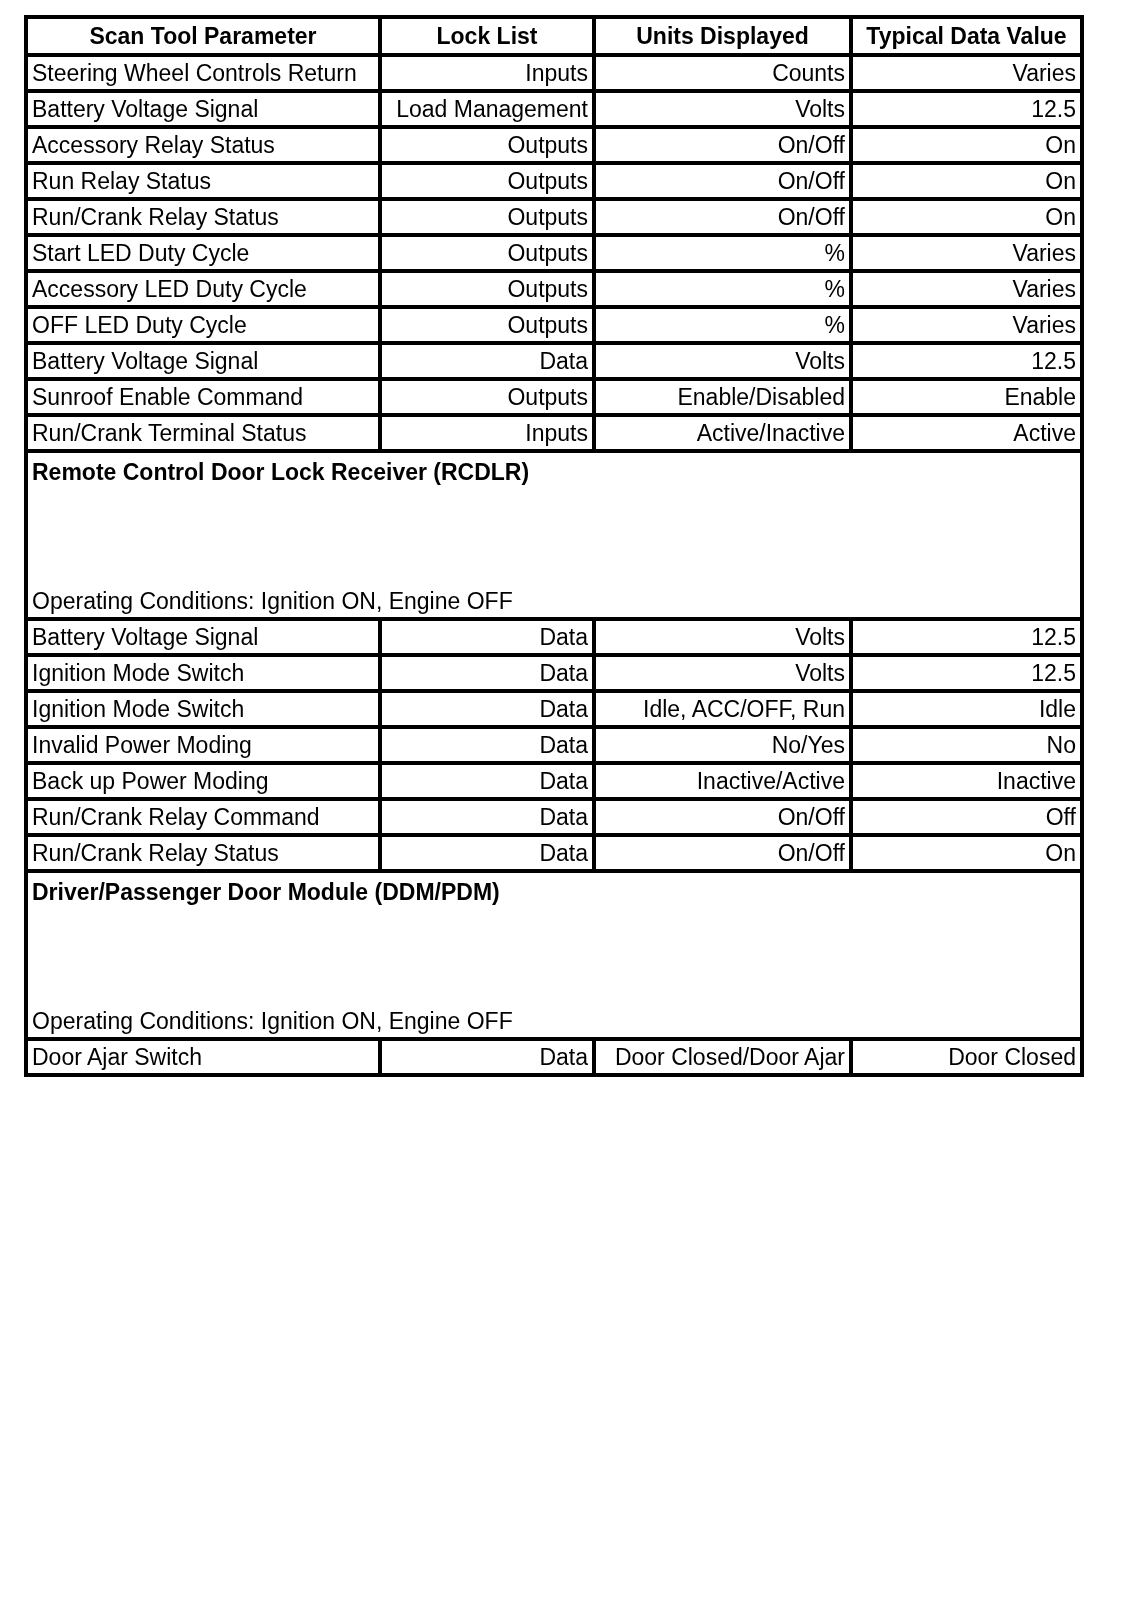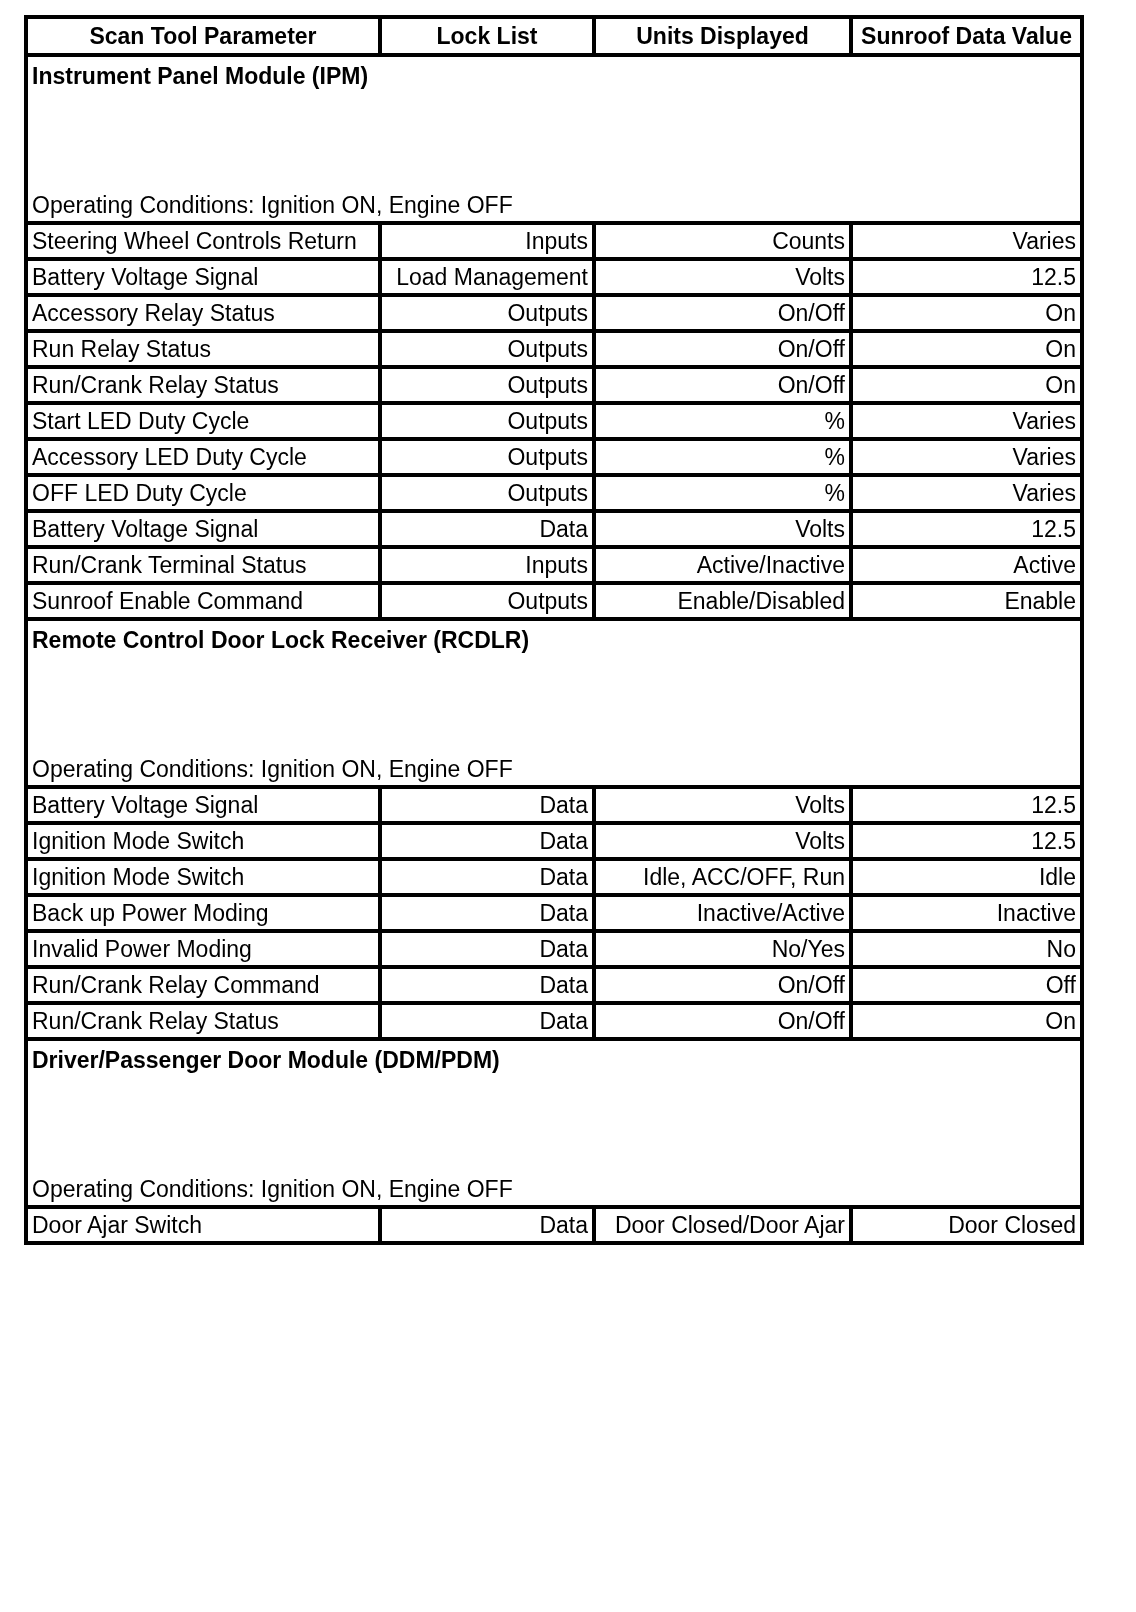--- a/index.html
+++ b/index.html
@@ -38,30 +38,24 @@
       <col class="c1">
       <col class="c2">
       <col class="c3">
       <col class="c4">
     </colgroup>
   <thead>
     <tr>
       <th>Scan Tool Parameter</th>
       <th>Lock List</th>
       <th>Units Displayed</th>
-      <th>Sunroof Data Value</th>
+      <th>Typical Data Value</th>
     </tr>
   </thead>
   <tbody id="tbody">
-      <tr class="section">
-        <td colspan="4">
-          <span class="sec-title">Instrument Panel Module (IPM)</span>
-          <span class="sec-cond">Operating Conditions: Ignition ON, Engine OFF</span>
-        </td>
-      </tr>
       <tr class="data">
         <td>Steering Wheel Controls Return</td>
         <td class="c">Inputs</td>
         <td class="c">Counts</td>
         <td class="c">Varies</td>
       </tr>
       <tr class="data">
         <td>Battery Voltage Signal</td>
         <td class="c">Load Management</td>
         <td class="c">Volts</td>
@@ -103,30 +97,30 @@
         <td class="c">%</td>
         <td class="c">Varies</td>
       </tr>
       <tr class="data">
         <td>Battery Voltage Signal</td>
         <td class="c">Data</td>
         <td class="c">Volts</td>
         <td class="c">12.5</td>
       </tr>
       <tr class="data">
+        <td>Sunroof Enable Command</td>
+        <td class="c">Outputs</td>
+        <td class="c">Enable/Disabled</td>
+        <td class="c">Enable</td>
+      </tr>
+      <tr class="data">
         <td>Run/Crank Terminal Status</td>
         <td class="c">Inputs</td>
         <td class="c">Active/Inactive</td>
         <td class="c">Active</td>
-      </tr>
-      <tr class="data">
-        <td>Sunroof Enable Command</td>
-        <td class="c">Outputs</td>
-        <td class="c">Enable/Disabled</td>
-        <td class="c">Enable</td>
       </tr>
       <tr class="section">
         <td colspan="4">
           <span class="sec-title">Remote Control Door Lock Receiver (RCDLR)</span>
           <span class="sec-cond">Operating Conditions: Ignition ON, Engine OFF</span>
         </td>
       </tr>
       <tr class="data">
         <td>Battery Voltage Signal</td>
         <td class="c">Data</td>
@@ -139,30 +133,30 @@
         <td class="c">Volts</td>
         <td class="c">12.5</td>
       </tr>
       <tr class="data">
         <td>Ignition Mode Switch</td>
         <td class="c">Data</td>
         <td class="c">Idle, ACC/OFF, Run</td>
         <td class="c">Idle</td>
       </tr>
       <tr class="data">
+        <td>Invalid Power Moding</td>
+        <td class="c">Data</td>
+        <td class="c">No/Yes</td>
+        <td class="c">No</td>
+      </tr>
+      <tr class="data">
         <td>Back up Power Moding</td>
         <td class="c">Data</td>
         <td class="c">Inactive/Active</td>
         <td class="c">Inactive</td>
-      </tr>
-      <tr class="data">
-        <td>Invalid Power Moding</td>
-        <td class="c">Data</td>
-        <td class="c">No/Yes</td>
-        <td class="c">No</td>
       </tr>
       <tr class="data">
         <td>Run/Crank Relay Command</td>
         <td class="c">Data</td>
         <td class="c">On/Off</td>
         <td class="c">Off</td>
       </tr>
       <tr class="data">
         <td>Run/Crank Relay Status</td>
         <td class="c">Data</td>

